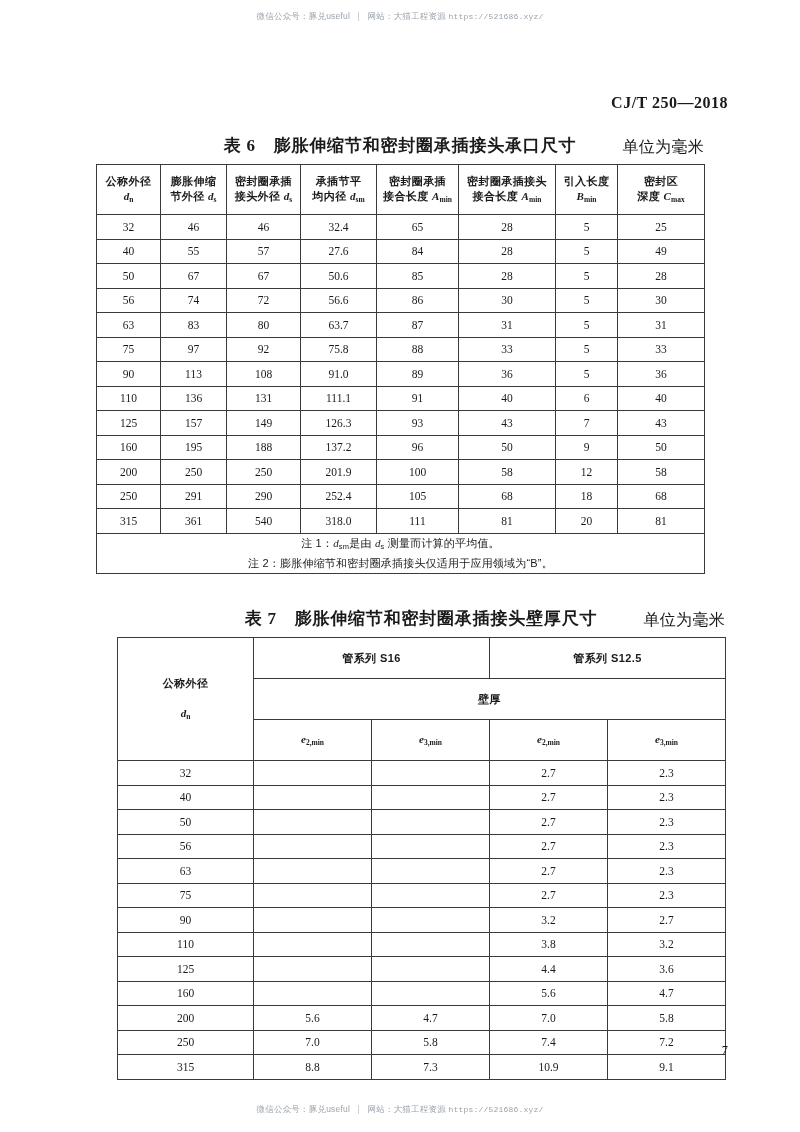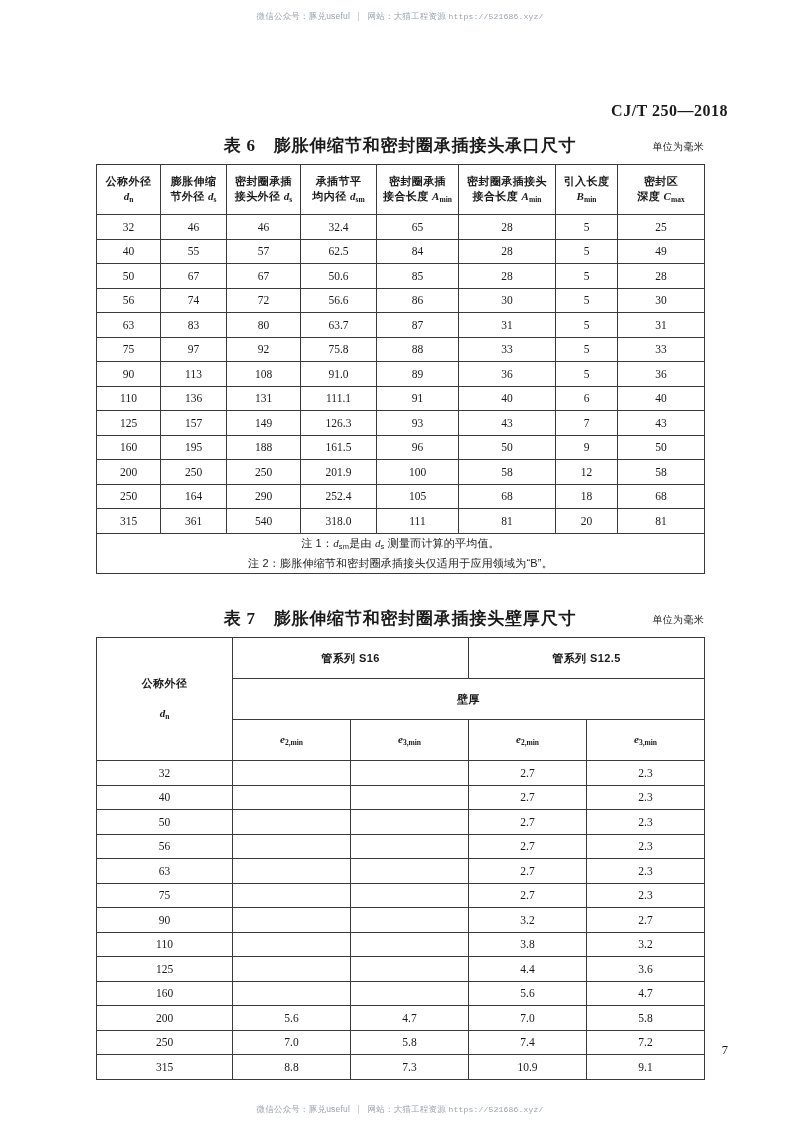--- a/index.html
+++ b/index.html
@@ -42,54 +42,54 @@
   .watermark .url {
     font-family: "Liberation Mono", "DejaVu Sans Mono", monospace;
     font-size: 8px;
   }
   .watermark-top { top: 11px; }
   .watermark-bottom { top: 1104px; }
 
   
   .std-header {
     position: absolute;
-    top: 102px;
+    top: 94px;
     right: 72px;
     font-family: "Liberation Serif", "DejaVu Serif", serif;
     font-weight: bold;
     font-size: 16px;
     letter-spacing: 0.5px;
   }
 
   
   .table-block {
     position: absolute;
     left: 96px;
     width: 608px;
   }
   .block-6 { top: 134px; }
-  .block-7 { top: 607px; }
+  .block-7 { top: 607px; margin-left: 21px; }
 
   .caption-row {
     position: relative;
     height: 24px;
     margin-bottom: 6px;
   }
   .table-caption {
     text-align: center;
     font-weight: bold;
     font-size: 17px;
     letter-spacing: 0.8px;
     line-height: 24px;
   }
   .unit-note {
     position: absolute;
     right: 0;
     top: 2px;
-    font-size: 10px;
+    font-size: 16px;
     line-height: 22px;
     letter-spacing: 0.3px;
   }
 
   table.doc-table {
     border-collapse: collapse;
     width: 608px;
     table-layout: fixed;
     background: #fff;
   }
@@ -230,21 +230,21 @@
             <td>32.4</td>
             <td>65</td>
             <td>28</td>
             <td>5</td>
             <td>25</td>
           </tr>
           <tr>
             <td>40</td>
             <td>55</td>
             <td>57</td>
-            <td>62.5</td>
+            <td>27.6</td>
             <td>84</td>
             <td>28</td>
             <td>5</td>
             <td>49</td>
           </tr>
           <tr>
             <td>50</td>
             <td>67</td>
             <td>67</td>
             <td>50.6</td>
@@ -310,39 +310,39 @@
             <td>126.3</td>
             <td>93</td>
             <td>43</td>
             <td>7</td>
             <td>43</td>
           </tr>
           <tr>
             <td>160</td>
             <td>195</td>
             <td>188</td>
-            <td>161.5</td>
+            <td>137.2</td>
             <td>96</td>
             <td>50</td>
             <td>9</td>
             <td>50</td>
           </tr>
           <tr>
             <td>200</td>
             <td>250</td>
             <td>250</td>
             <td>201.9</td>
             <td>100</td>
             <td>58</td>
             <td>12</td>
             <td>58</td>
           </tr>
           <tr>
             <td>250</td>
-            <td>164</td>
+            <td>291</td>
             <td>290</td>
             <td>252.4</td>
             <td>105</td>
             <td>68</td>
             <td>18</td>
             <td>68</td>
           </tr>
           <tr>
             <td>315</td>
             <td>361</td>

